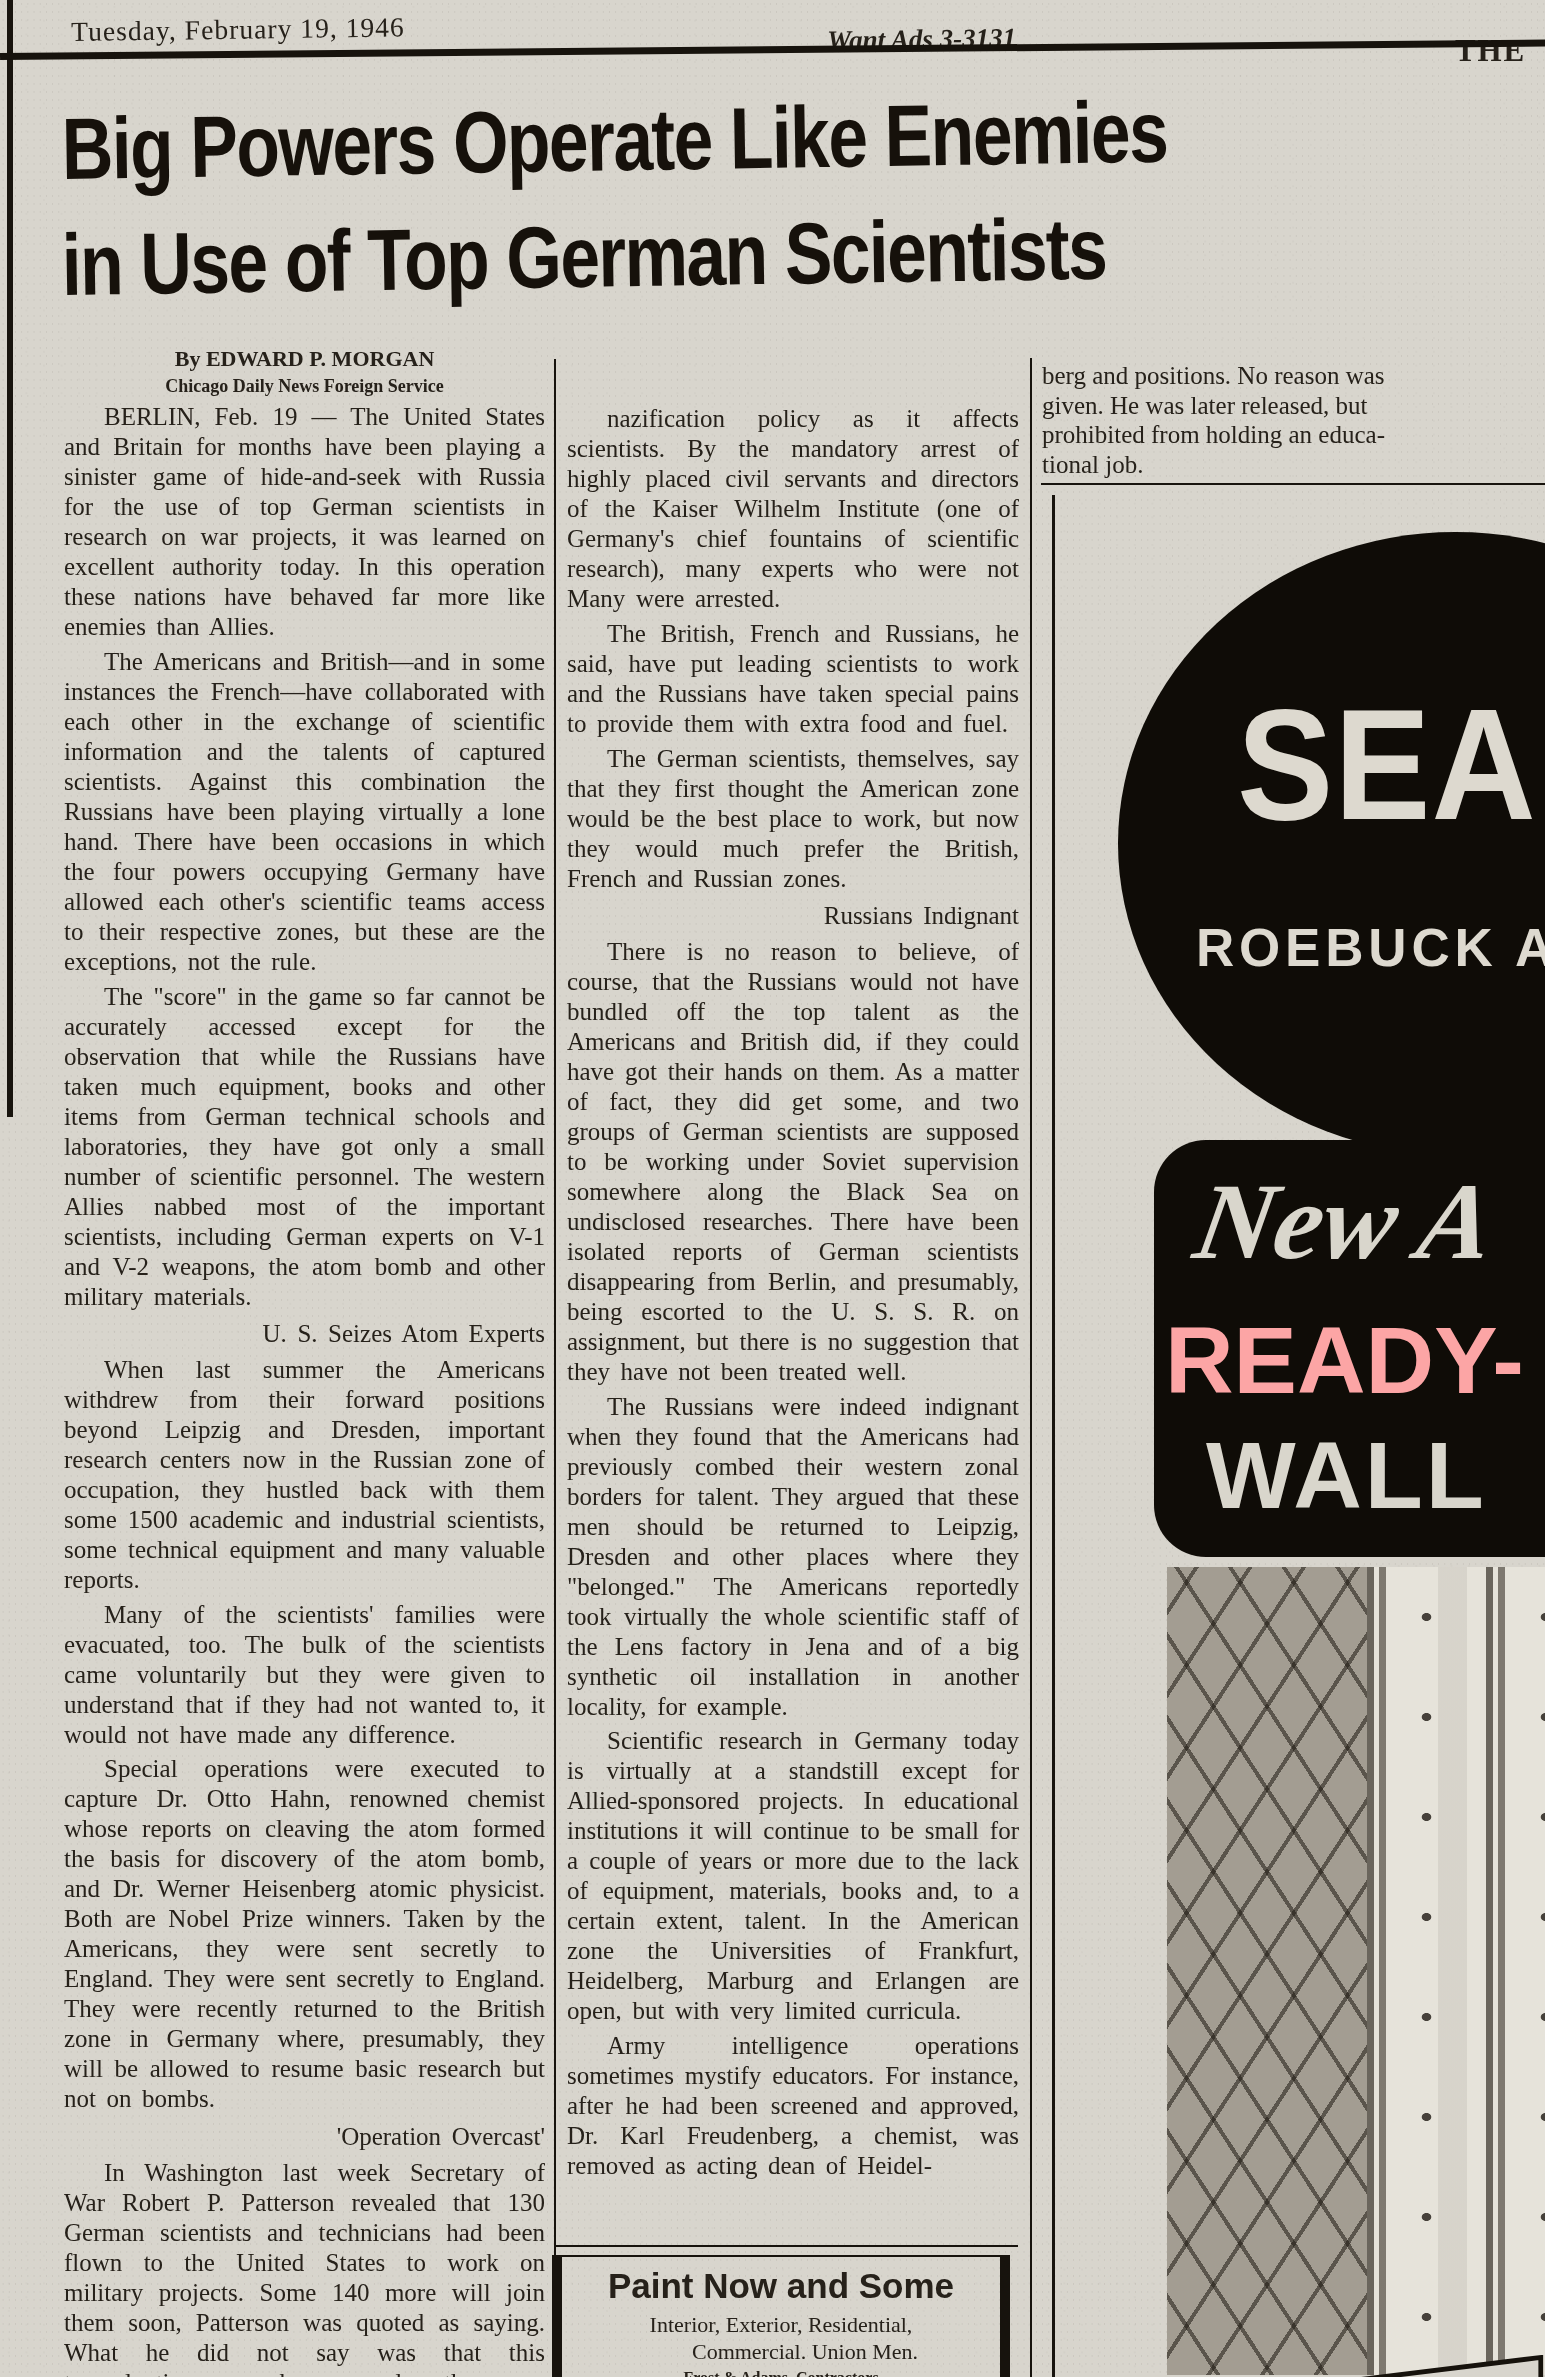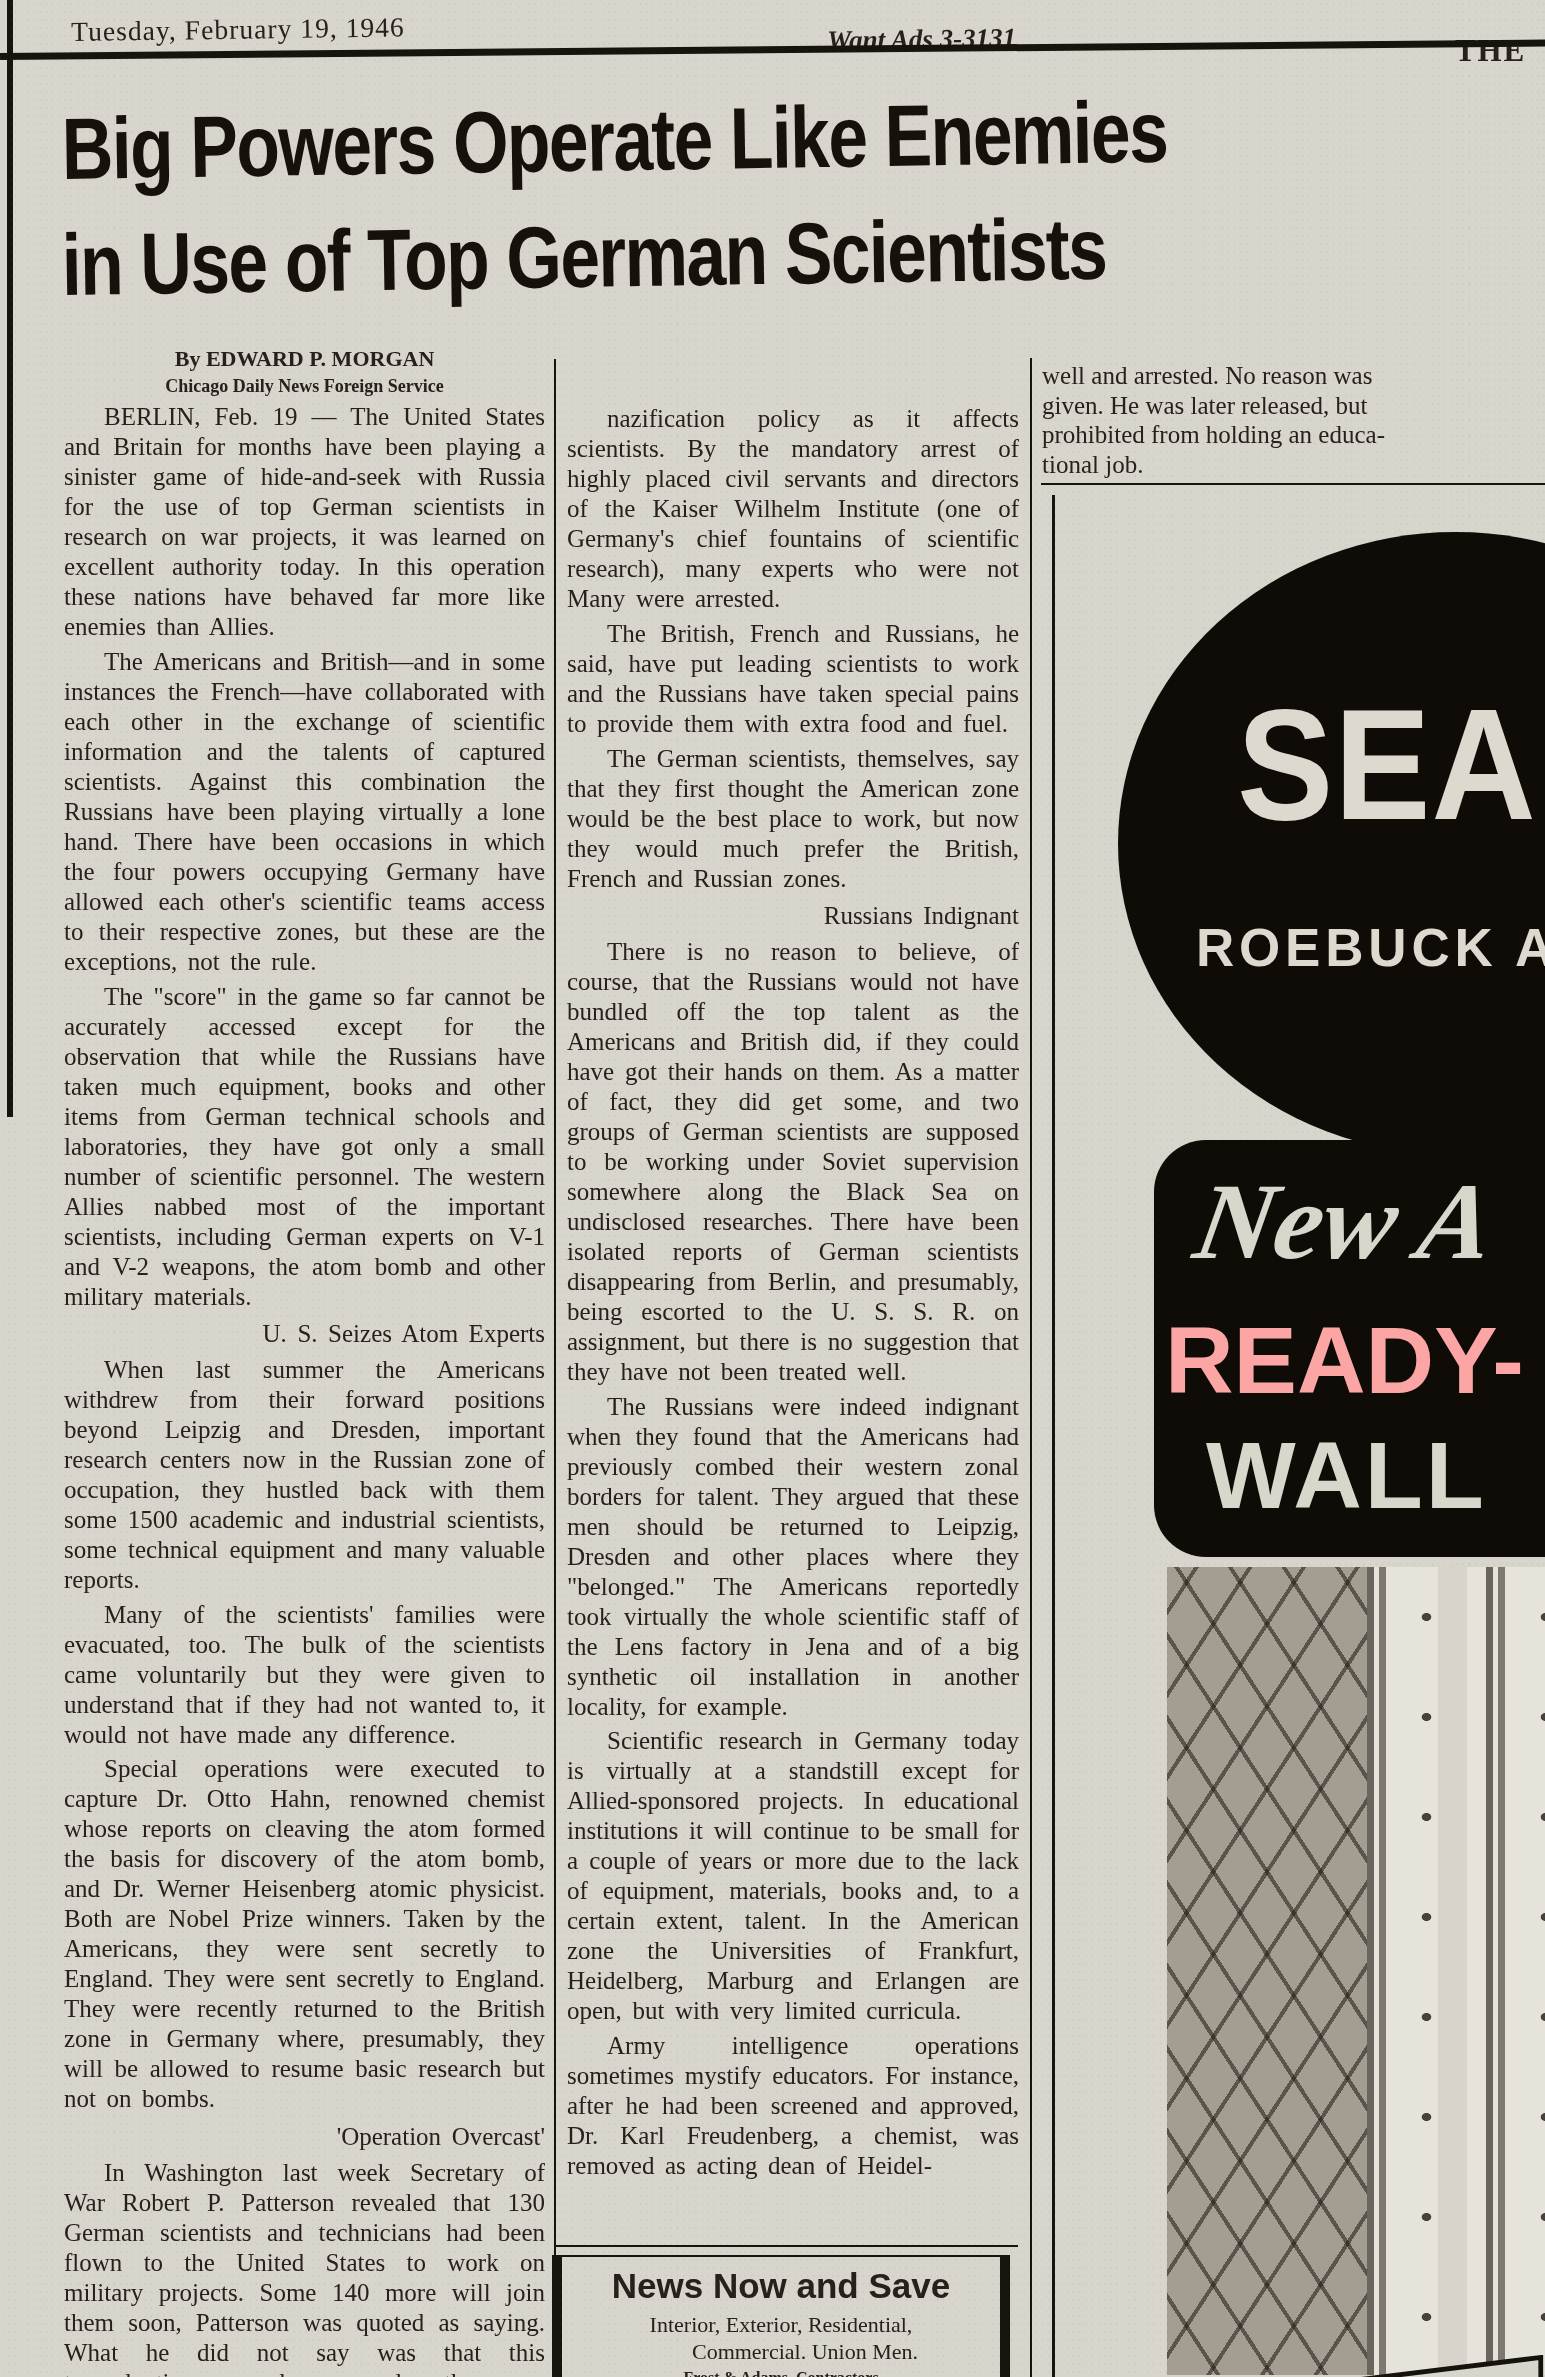--- a/index.html
+++ b/index.html
@@ -98,31 +98,31 @@
     <p>The British, French and Russians, he said, have put leading scientists to work and the Russians have taken special pains to provide them with extra food and fuel.</p>
     <p>The German scientists, themselves, say that they first thought the American zone would be the best place to work, but now they would much prefer the British, French and Russian zones.</p>
     <p class="sub">Russians Indignant</p>
     <p>There is no reason to believe, of course, that the Russians would not have bundled off the top talent as the Americans and British did, if they could have got their hands on them. As a matter of fact, they did get some, and two groups of German scientists are supposed to be working under Soviet supervision somewhere along the Black Sea on undisclosed researches. There have been isolated reports of German scientists disappearing from Berlin, and presumably, being escorted to the U. S. S. R. on assignment, but there is no suggestion that they have not been treated well.</p>
     <p>The Russians were indeed indignant when they found that the Americans had previously combed their western zonal borders for talent. They argued that these men should be returned to Leipzig, Dresden and other places where they "belonged." The Americans reportedly took virtually the whole scientific staff of the Lens factory in Jena and of a big synthetic oil installation in another locality, for example.</p>
     <p>Scientific research in Germany today is virtually at a standstill except for Allied-sponsored projects. In educational institutions it will continue to be small for a couple of years or more due to the lack of equipment, materials, books and, to a certain extent, talent. In the American zone the Universities of Frankfurt, Heidelberg, Marburg and Erlangen are open, but with very limited curricula.</p>
     <p>Army intelligence operations sometimes mystify educators. For instance, after he had been screened and approved, Dr. Karl Freudenberg, a chemist, was removed as acting dean of Heidel-</p>
   </div>
 
   <div class="abs" id="col3">
-    <div>well and arrested. No reason was</div>
+    <div>berg and positions. No reason was</div>
     <div>given. He was later released, but</div>
     <div>prohibited from holding an educa-</div>
     <div>tional job.</div>
   </div>
   <div class="bar" style="left:1041px;top:483px;width:504px;height:2.4px;"></div>
 
   <div class="bar" style="left:554px;top:2245px;width:464px;height:2.4px;"></div>
 
   <div class="abs" id="paintad">
-    <div class="t">News Now and Save</div>
+    <div class="t">Paint Now and Some</div>
     <div class="l1">Interior, Exterior, Residential,</div>
     <div class="l2">Commercial. Union Men.</div>
     <div class="ctr">Frost &amp; Adams, Contractors</div>
 
   </div>
 
   <div class="bar" style="left:1052px;top:495px;width:3.3px;height:2710px;"></div>
 
   <div class="abs" id="searsoval">
     <div class="s1">SEARS</div>

